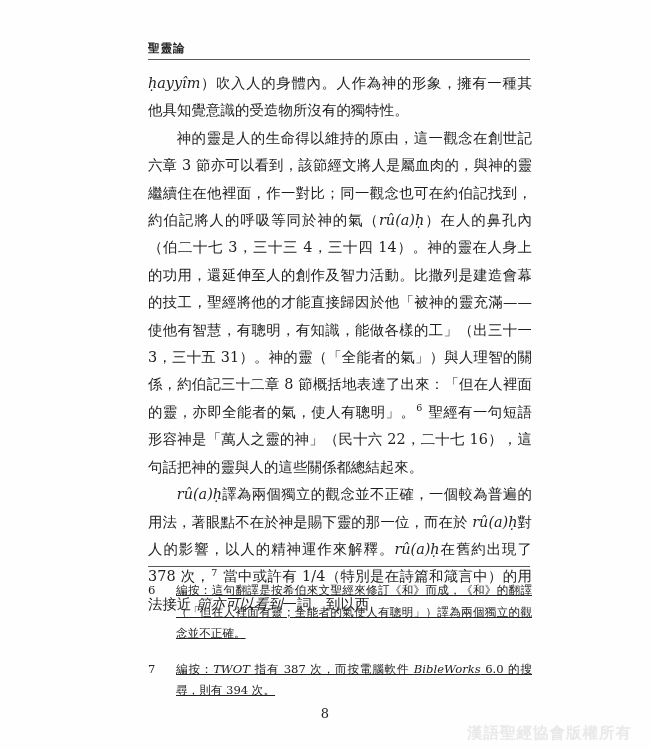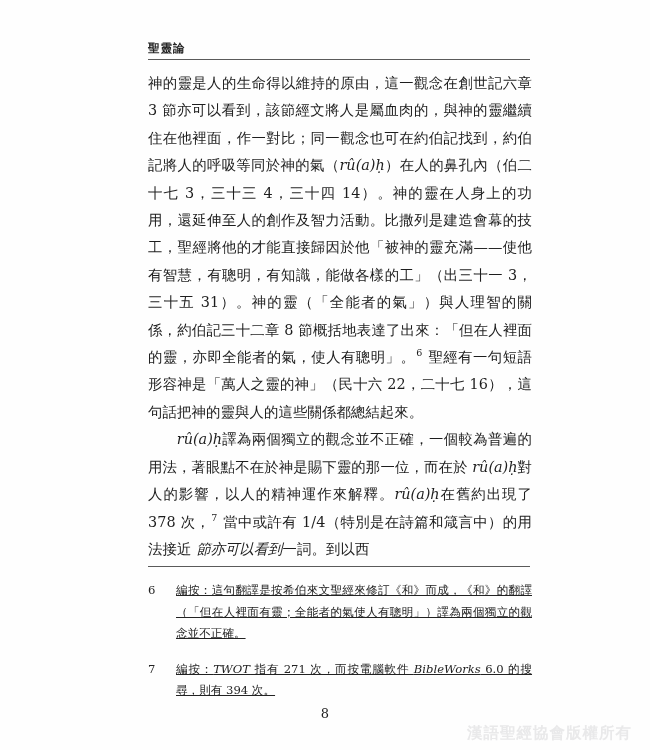--- a/index.html
+++ b/index.html
@@ -148,34 +148,35 @@
 <body>
 
 <div class="page">
 
   <div class="running-head">
     <div class="running-head-title">聖靈論</div>
     <div class="rule"></div>
   </div>
 
   <div class="body-block" id="body-block">
+      <p class="para lead-indent"><span class="translit">ḥayyîm</span><span>）吹入人的身體內。人作為神的形象，擁有一種其他具知覺意識的受造物所沒有的獨特性。</span></p>
       <p class="para"><span>神的靈是人的生命得以維持的原由，這一觀念在創世記六章 3 節亦可以看到，該節經文將人是屬血肉的，與神的靈繼續住在他裡面，作一對比；同一觀念也可在約伯記找到，約伯記將人的呼吸等同於神的氣（</span><span class="translit">rû(a)ḥ</span><span>）在人的鼻孔內（伯二十七 3，三十三 4，三十四 14）。神的靈在人身上的功用，還延伸至人的創作及智力活動。比撒列是建造會幕的技工，聖經將他的才能直接歸因於他「被神的靈充滿——使他有智慧，有聰明，有知識，能做各樣的工」（出三十一 3，三十五 31）。神的靈（「全能者的氣」）與人理智的關係，約伯記三十二章 8 節概括地表達了出來：「但在人裡面的靈，亦即全能者的氣，使人有聰明」。</span><sup class="fn-ref">6</sup><span> 聖經有一句短語形容神是「萬人之靈的神」（民十六 22，二十七 16），這句話把神的靈與人的這些關係都總結起來。</span></p>
       <p class="para"><span class="translit">rû(a)ḥ</span><span>譯為兩個獨立的觀念並不正確，一個較為普遍的用法，著眼點不在於神是賜下靈的那一位，而在於 </span><span class="translit">rû(a)ḥ</span><span>對人的影響，以人的精神運作來解釋。</span><span class="translit">rû(a)ḥ</span><span>在舊約出現了 378 次，</span><sup class="fn-ref">7</sup><span> 當中或許有 1/4（特別是在詩篇和箴言中）的用法接近 </span><span class="translit">節亦可以看到</span><span>一詞。到以西</span></p>
     </div>
 
   <div class="footnotes">
     <div class="fn-rule"></div>
     <div id="footnote-list">
         <div class="footnote">
           <div class="fn-marker">6</div>
           <div class="fn-text"><span>編按：這句翻譯是按希伯來文聖經來修訂《和》而成，《和》的翻譯（「但在人裡面有靈；全能者的氣使人有聰明」）譯為兩個獨立的觀念並不正確。</span></div>
         </div>
         <div class="footnote">
           <div class="fn-marker">7</div>
-          <div class="fn-text"><span>編按：</span><span class="translit">TWOT</span><span> 指有 271 次，而按電腦軟件 </span><span class="translit">BibleWorks</span><span> 6.0 的搜尋，則有 394 次。</span></div>
+          <div class="fn-text"><span>編按：</span><span class="translit">TWOT</span><span> 指有 387 次，而按電腦軟件 </span><span class="translit">BibleWorks</span><span> 6.0 的搜尋，則有 394 次。</span></div>
         </div>
       </div>
   </div>
 
   <div class="folio">8</div>
 
   <div class="watermark">漢語聖經協會版權所有</div>
 
 </div>
 

